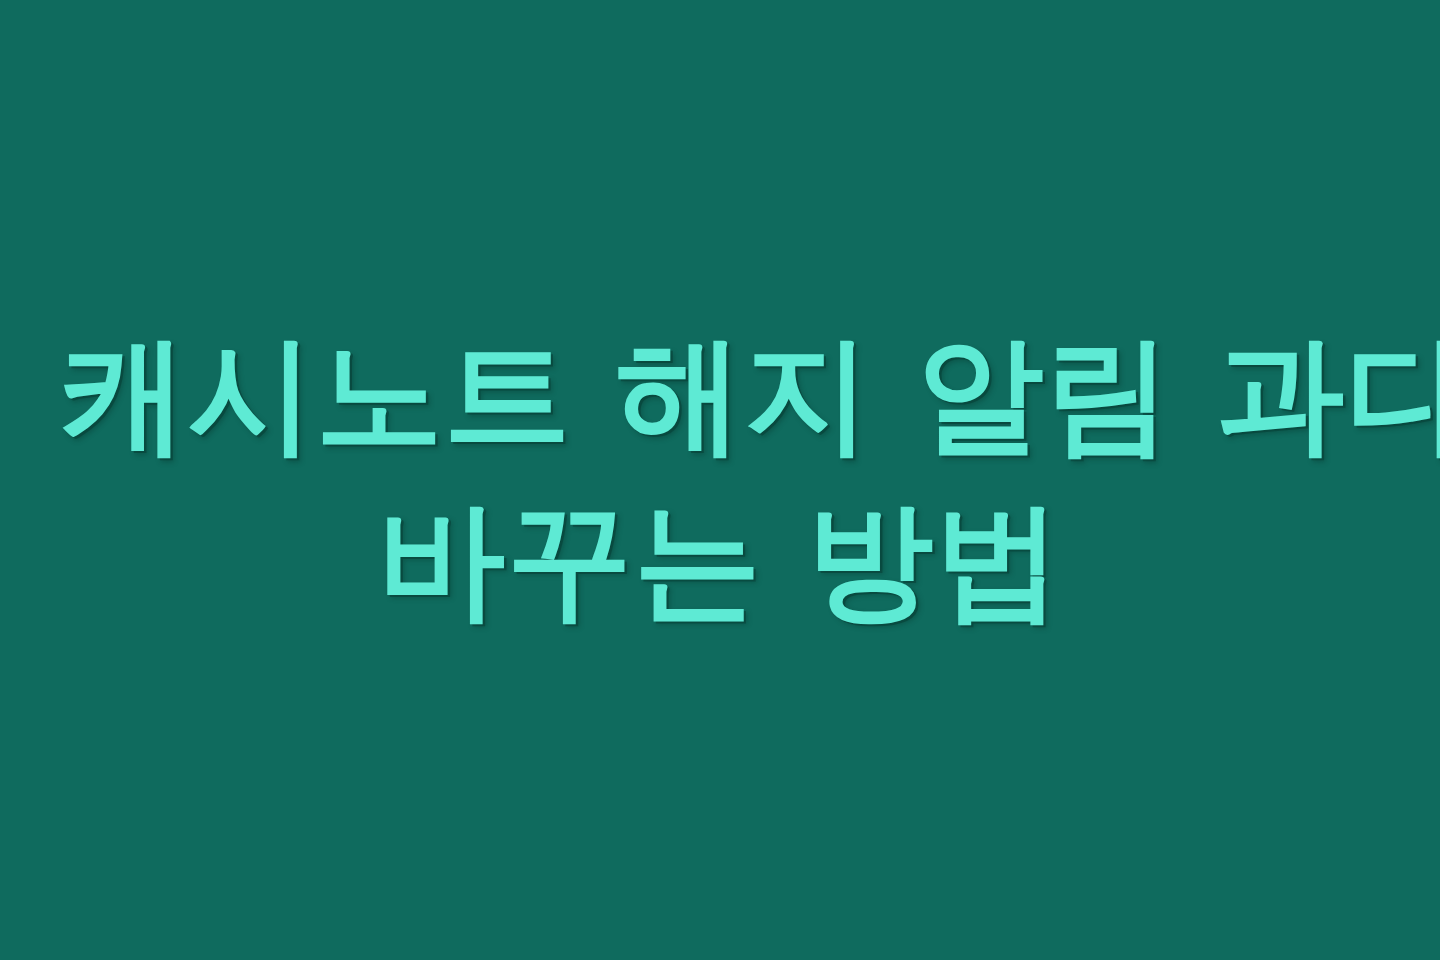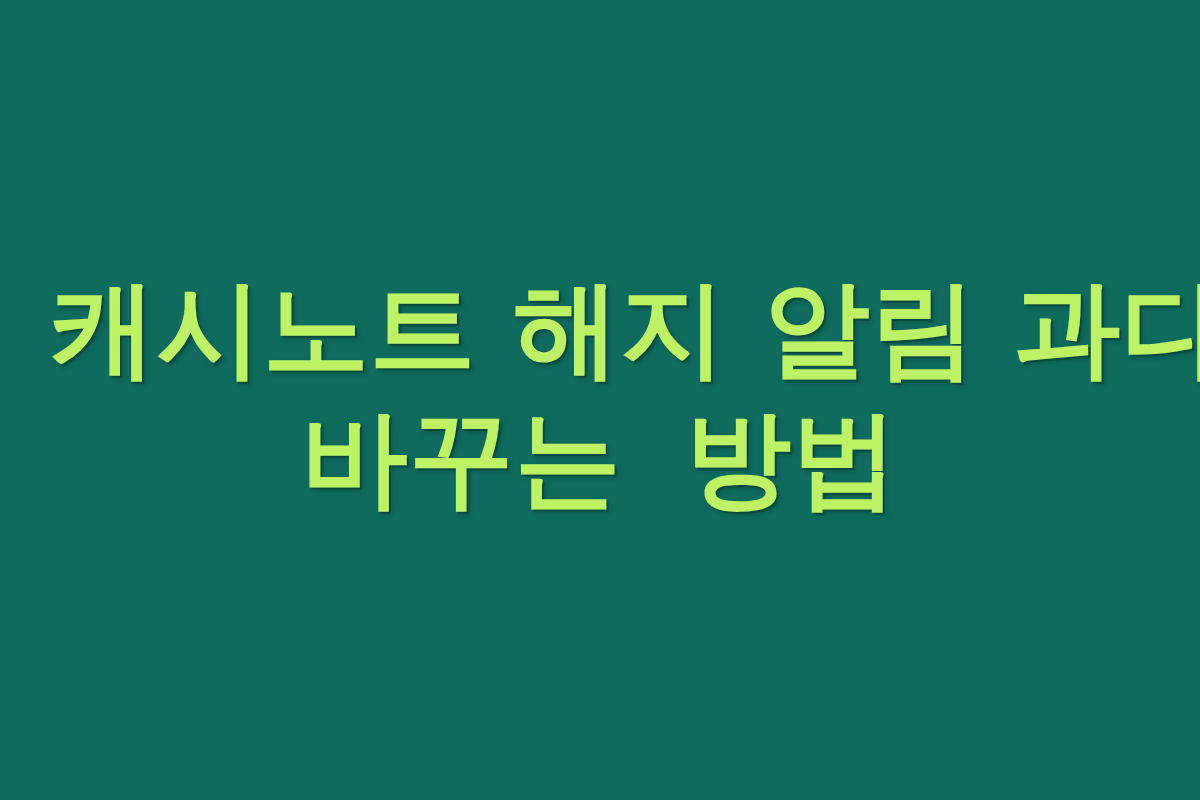--- a/index.html
+++ b/index.html
@@ -34,37 +34,37 @@
     flex-direction: column;
     align-items: center;
     justify-content: center;
     gap: 0;
     transform: translateY(-2px);
   }
 
   .title-line {
     display: block;
     width: 100%;
-    color: #bef264;
+    color: #5eead4;
     font-family: "DejaVu Sans", "Liberation Sans", sans-serif;
     font-weight: 700;
     font-size: 106px;
     line-height: 138px;
     letter-spacing: 0.5px;
     white-space: nowrap;
     text-align: center;
     text-shadow:
       2px 2px 0 rgba(8, 62, 52, 0.55),
       3px 3px 4px rgba(6, 48, 40, 0.35);
     -webkit-font-smoothing: antialiased;
   }
 
   .title-line.line-1 { font-size: 106px; }
   .title-line.line-2 { font-size: 106px; }
-  .title-line.line-3 { font-size: 106px; font-family: Liberation Mono, monospace; }
+  .title-line.line-3 { font-size: 106px; }
 </style>
 </head>
 <body>
 
 <div id="banner">
 
   <div id="title-block">
 
     <span class="title-line line-1">캐시노트 해지 알림 과다</span>
 

